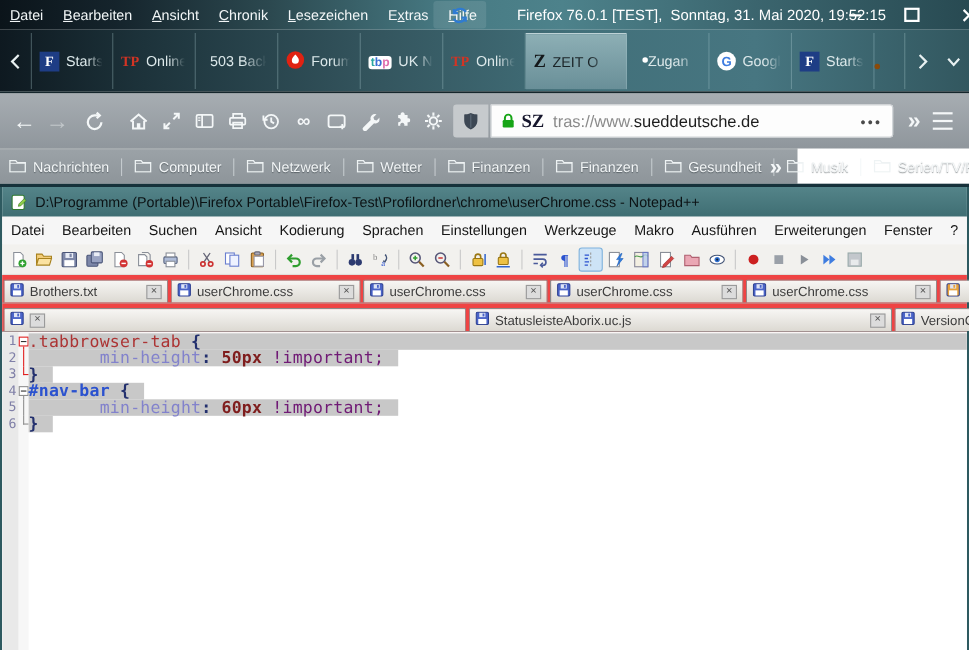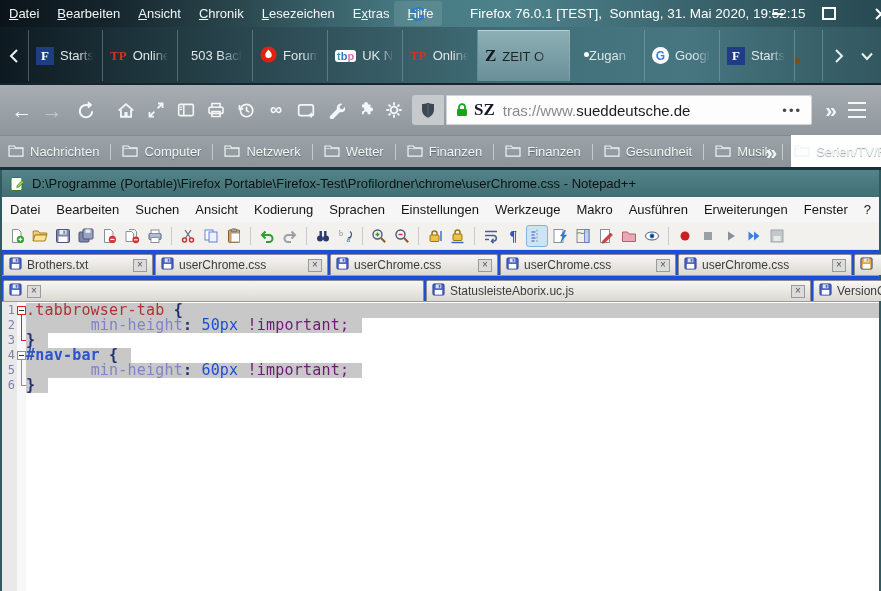--- a/index.html
+++ b/index.html
@@ -61,62 +61,62 @@
     display:flex;align-items:center;box-shadow:inset 0 0 0 1px #cfd3d6;}
   .sz-badge{font:700 17px "Liberation Serif",serif;color:#16162c;margin:0 8px 0 4px;}
   .url-text{font-size:15px;white-space:pre;}
   .url-prefix{color:#8a8a8a;} .url-domain{color:#1d1d1d;}
   .url-dots{margin-left:auto;margin-right:10px;color:#4a4a4a;letter-spacing:2px;font-size:13px;}
   .ff-overflow{position:absolute;left:818px;top:11px;width:26px;height:28px;display:flex;align-items:center;justify-content:center;
     color:#f4f7f8;font-size:21px;font-weight:bold;}
   .hamburger{position:absolute;left:848px;top:17px;width:18px;height:16px;display:flex;flex-direction:column;justify-content:space-between;}
   .hamburger i{display:block;height:2px;background:#f4f7f8;}
   
-  .ff-bookmarks{position:absolute;top:135px;left:0;width:791px;height:32px;
+  .ff-bookmarks{position:absolute;top:135px;left:0;width:725px;height:32px;
     background:linear-gradient(180deg,#9ba2a7,#8e959a);border-top:1px solid #848b90;box-sizing:border-box;
     display:flex;align-items:center;padding-left:6px;}
   .bm-item{display:flex;align-items:center;gap:6px;color:#f3f6f7;font-size:13px;
     text-shadow:0 1px 1px rgba(20,30,35,.45);padding:0 2px;}
   .bm-sep{width:1px;height:16px;background:rgba(235,240,242,.55);margin:0 9px;}
   .bm-overflow{position:absolute;right:14px;top:0;height:32px;display:flex;align-items:center;
     color:#f4f7f8;font-size:20px;font-weight:bold;}
   .ff-npp-gap{position:absolute;top:167px;left:0;width:881px;height:3px;background:#16313a;}
   
   .npp{position:absolute;top:170px;left:0;width:881px;height:421px;box-sizing:border-box;
     border-left:2px solid #2e5a60;border-right:2px solid #2e5a60;display:flex;flex-direction:column;background:#fff;}
   .npp-title{height:27px;flex:none;background:linear-gradient(180deg,#548489,#3f6e73);
     display:flex;align-items:center;padding-left:7px;gap:7px;font-size:13px;color:#0c1214;}
   .npp-menu{height:25px;flex:none;background:#f6f6f6;display:flex;align-items:center;font-size:13px;color:#151515;}
   .npp-menu-item{padding:0 8px;}
   .npp-toolbar{height:28px;flex:none;background:#f2f1ee;display:flex;align-items:center;padding-left:4px;gap:1px;
     border-bottom:1px solid #e0dfdb;box-sizing:border-box;}
   .tb-icon{width:22px;height:22px;display:flex;align-items:center;justify-content:center;border-radius:3px;flex:none;box-sizing:border-box;}
   .tb-icon.active{background:#cde3f6;border:1px solid #7fb2dd;}
   .tb-sep{width:1px;height:18px;background:#c9c9c9;margin:0 4px;flex:none;}
-  .npp-tabrow{height:26px;flex:none;background:#1d4ed8;border-bottom:1px solid #9b9b9b;box-sizing:border-box;
+  .npp-tabrow{height:26px;flex:none;background:#ef4444;border-bottom:1px solid #9b9b9b;box-sizing:border-box;
     display:flex;align-items:flex-end;padding-left:1px;}
   .npp-tab{height:21px;box-sizing:border-box;display:flex;align-items:center;gap:5px;padding:0 5px;
     background:linear-gradient(180deg,#f7f6f4,#dcd9d2);border:1px solid #8c8c8c;border-bottom:none;
     border-radius:2px 2px 0 0;font-size:12px;color:#3c3c3c;margin-right:2px;flex:none;}
   .npp-tab-label{flex:1;overflow:hidden;white-space:nowrap;}
   .npp-x{width:14px;height:13px;background:#dcdcdc;border:1px solid #9a9a9a;box-sizing:border-box;
     font-size:10px;line-height:10px;text-align:center;color:#555;flex:none;}
   
   .npp-editor{flex:1;position:relative;background:#fff;overflow:hidden;}
   .ed-gutter{position:absolute;left:0;top:0;bottom:0;width:15px;background:#e9e9e9;}
   .ed-fold{position:absolute;left:15px;top:0;bottom:0;width:9px;background:#f7f7f7;}
   .gut-num{position:absolute;left:0;width:13px;height:15px;text-align:right;
     font:12px "DejaVu Sans Mono","Liberation Mono",monospace;color:#8080a8;}
   .code-line{position:absolute;left:24px;right:0;height:15px;display:flex;align-items:stretch;
     font:15px/15px "DejaVu Sans Mono","Liberation Mono",monospace;letter-spacing:.2px;white-space:pre;}
   .sel{background:#c8c8c8;padding-right:13px;display:inline-block;}
   .fill-caret{flex:1;background:#e9e9f8;}
   .tk-cls{color:#ac3434;} .tk-id{color:#2b52cf;font-weight:bold;}
   .tk-brace{color:#23306e;font-weight:bold;} .tk-prop{color:#8282cc;}
-  .tk-num{color:#1d4ed8;font-weight:normal;} .tk-imp{color:#701a75;} .tk-colon{color:#23306e;font-weight:bold;}
+  .tk-num{color:#7f1d1d;font-weight:bold;} .tk-imp{color:#701a75;} .tk-colon{color:#23306e;font-weight:bold;}
   .fold-mark{position:absolute;left:15px;width:9px;height:15px;}
   .fm-box{position:absolute;left:0;top:3px;width:9px;height:9px;background:#fff;box-sizing:border-box;}
   .fm-box i{position:absolute;left:1px;right:1px;top:3px;height:1px;background:#333;}
   .fm-vline{position:absolute;left:4px;width:1px;top:0;bottom:0;}
   .fm-vhalf{position:absolute;left:4px;width:1px;top:0;height:8px;}
   .fm-hstub{position:absolute;left:4px;top:7px;width:5px;height:1px;}
 </style>
 </head>
 <body>
 

